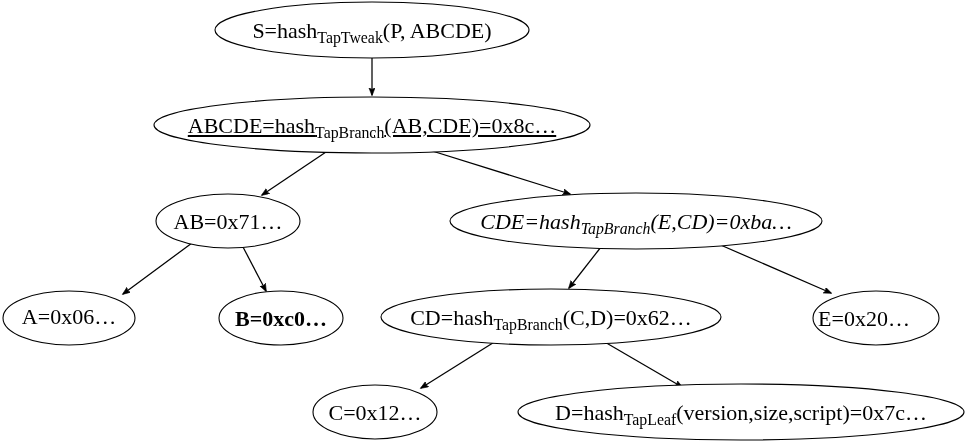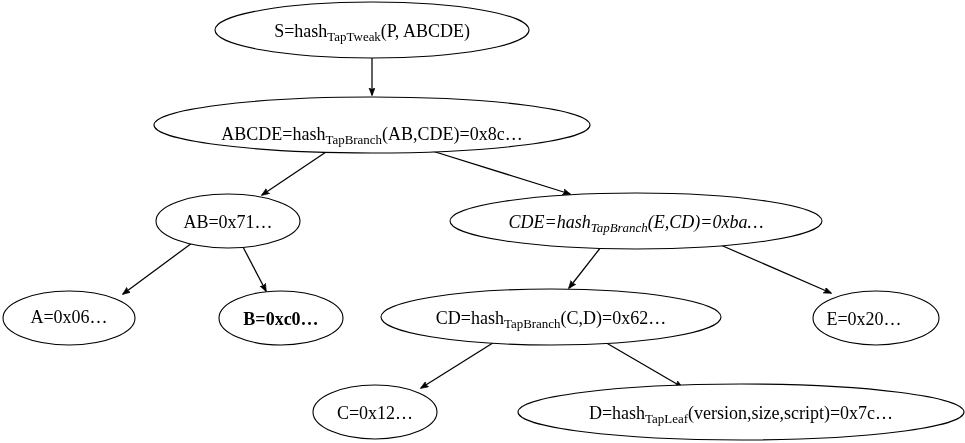--- a/index.html
+++ b/index.html
@@ -38,21 +38,21 @@
   .edge-head {
     fill: #000000;
     stroke: #000000;
     stroke-width: 0.6;
   }
   .node-label {
     position: absolute;
     transform: translate(-50%, -50%);
     white-space: nowrap;
     font-family: "Liberation Serif", "DejaVu Serif", serif;
-    font-size: 18px;
+    font-size: 22px;
     line-height: 1;
     color: #000000;
     letter-spacing: 0;
     pointer-events: none;
   }
   .node-label sub {
     font-size: 0.72em;
     vertical-align: baseline;
     position: relative;
     top: 0.33em;
@@ -90,21 +90,21 @@
         <ellipse cx="281" cy="318" rx="62" ry="27" class="node-ellipse"></ellipse>
         <ellipse cx="551" cy="317" rx="170" ry="28" class="node-ellipse"></ellipse>
         <ellipse cx="876" cy="318" rx="63" ry="27" class="node-ellipse"></ellipse>
         <ellipse cx="375" cy="412" rx="62" ry="27" class="node-ellipse"></ellipse>
         <ellipse cx="741" cy="412" rx="223" ry="28" class="node-ellipse"></ellipse>
       </g>
   </svg>
 
   <div id="labels-layer">
       <div class="node-label" style="left: 372px; top: 31px;"><span>S=hash</span><sub>TapTweak</sub><span>(P, ABCDE)</span></div>
-      <div class="node-label" style="left: 372px; top: 134px;"><span>ABCDE=hash</span><sub>TapBranch</sub><span>(AB,CDE)=0x8c…</span></div>
+      <div class="node-label" style="left: 372px; top: 126px; text-decoration: underline;"><span>ABCDE=hash</span><sub>TapBranch</sub><span>(AB,CDE)=0x8c…</span></div>
       <div class="node-label" style="left: 228px; top: 222px;"><span>AB=0x71…</span></div>
       <div class="node-label" style="left: 636px; top: 222px; font-style: italic;"><span>CDE=hash</span><sub>TapBranch</sub><span>(E,CD)=0xba…</span></div>
       <div class="node-label" style="left: 69px; top: 317px;"><span>A=0x06…</span></div>
       <div class="node-label" style="left: 281px; top: 319px; font-weight: bold;"><span>B=0xc0…</span></div>
       <div class="node-label" style="left: 551px; top: 318px;"><span>CD=hash</span><sub>TapBranch</sub><span>(C,D)=0x62…</span></div>
       <div class="node-label" style="left: 864px; top: 319px;"><span>E=0x20…</span></div>
       <div class="node-label" style="left: 375px; top: 413px;"><span>C=0x12…</span></div>
       <div class="node-label" style="left: 741px; top: 413px;"><span>D=hash</span><sub>TapLeaf</sub><span>(version,size,script)=0x7c…</span></div>
     </div>
 

